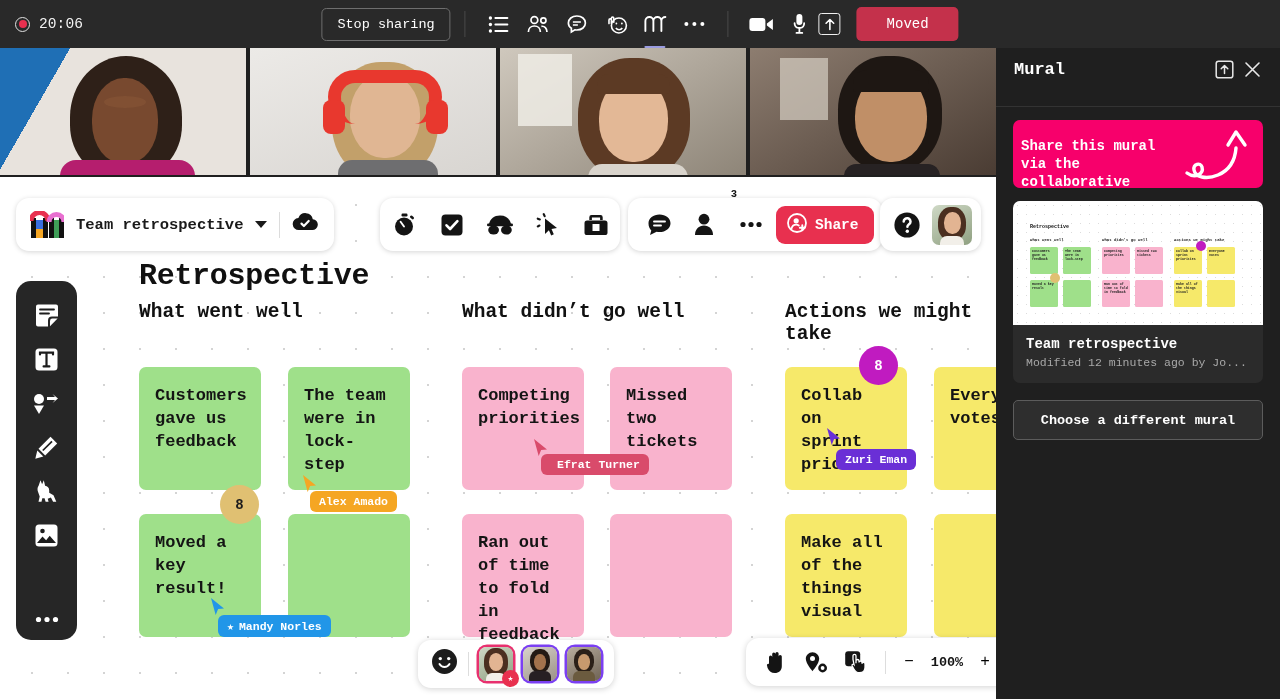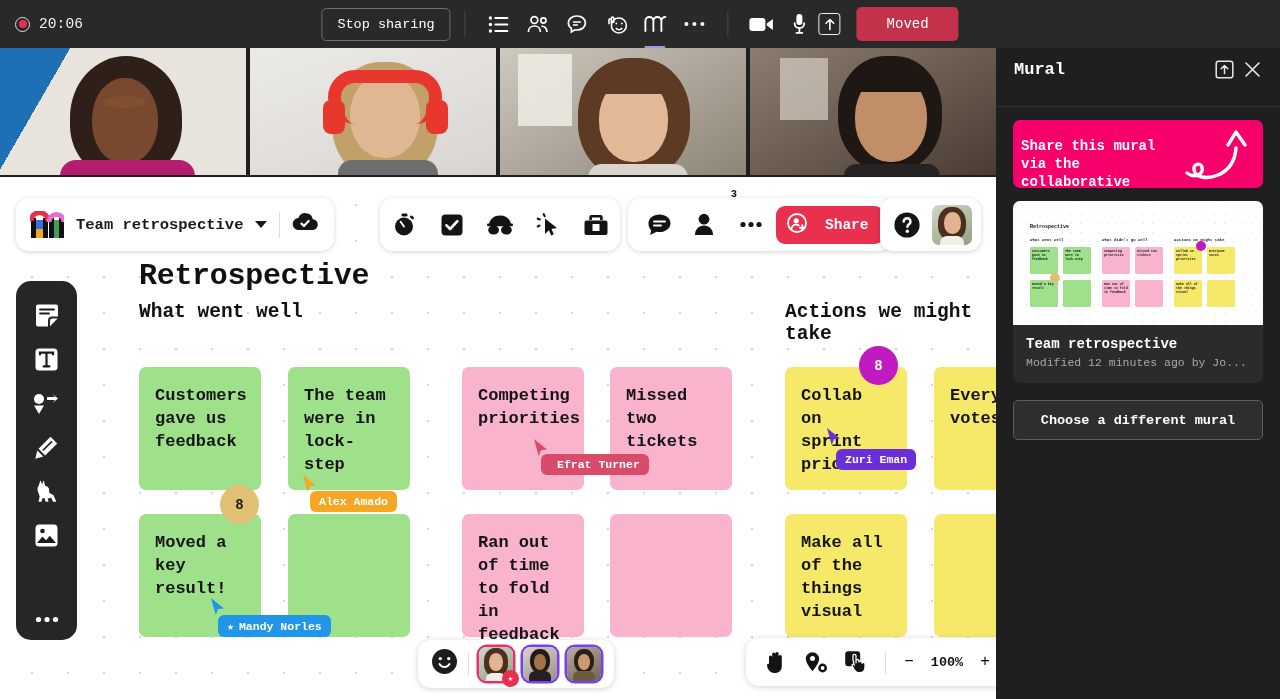--- a/index.html
+++ b/index.html
@@ -90,21 +90,21 @@
   .chip-sep { width: 1px; height: 26px; background: #dcdcdc; }
 
   .tool-chip {
     position: absolute; top: 21px; height: 53px; background:#fff; border-radius: 13px;
     display:flex; align-items:center; box-shadow: 0 1px 5px rgba(0,0,0,.17);
   }
   .tool-chip .tbtn { width: 46px; height: 53px; display:flex;align-items:center;justify-content:center;cursor:pointer;}
   .share-btn {
     background:#e8304f; color:#fff; border:none; font-family:inherit; font-weight:bold;
     font-size:14.5px; border-radius:9px; height:38px; padding:0 15px 0 11px;
-    display:flex;align-items:center;gap:18px;cursor:pointer; margin: 0 8px 0 2px;
+    display:flex;align-items:center;gap:8px;cursor:pointer; margin: 0 8px 0 2px;
   }
   .ppl-badge { position:relative; }
   .ppl-badge sup { position:absolute; top:-10px; right:-9px; font-size:10.5px; font-weight:bold; color:#111;}
 
   
   .rail {
     position: absolute; left: 16px; top: 104px; width: 61px; height: 359px;
     background: #262626; border-radius: 15px;
     display: flex; flex-direction: column; align-items: center; padding-top: 14px; gap: 2px;
   }
@@ -514,20 +514,21 @@
           <circle cx="3.5" cy="3.5" r="2.6"></circle>
               <circle cx="12" cy="3.5" r="2.6"></circle>
               <circle cx="20.5" cy="3.5" r="2.6"></circle>
         </g>
           </svg>
       </div>
     </div>
 
     <div class="board-title">Retrospective</div>
     <div class="col-head" style="left:139px;top:124px;">What went well</div>
+    <div class="col-head" style="left:462px;top:124px;">What didn’t go well</div>
     <div class="col-head" style="left:785px;top:124px;">Actions we might take</div>
 
     <div class="note note-green" style="left:139px;top:190px;width:122px;height:123px;">Customers gave us feedback</div>
     <div class="note note-green" style="left:288px;top:190px;width:122px;height:123px;">The team were in lock-step</div>
     <div class="note note-green" style="left:139px;top:337px;width:122px;height:123px;">Moved a key result!</div>
     <div class="note note-green" style="left:288px;top:337px;width:122px;height:123px;"></div>
 
     <div class="note note-pink" style="left:462px;top:190px;width:122px;height:123px;">Competing priorities</div>
     <div class="note note-pink" style="left:610px;top:190px;width:122px;height:123px;">Missed two tickets</div>
     <div class="note note-pink" style="left:462px;top:337px;width:122px;height:123px;">Ran out of time to fold in feedback</div>

